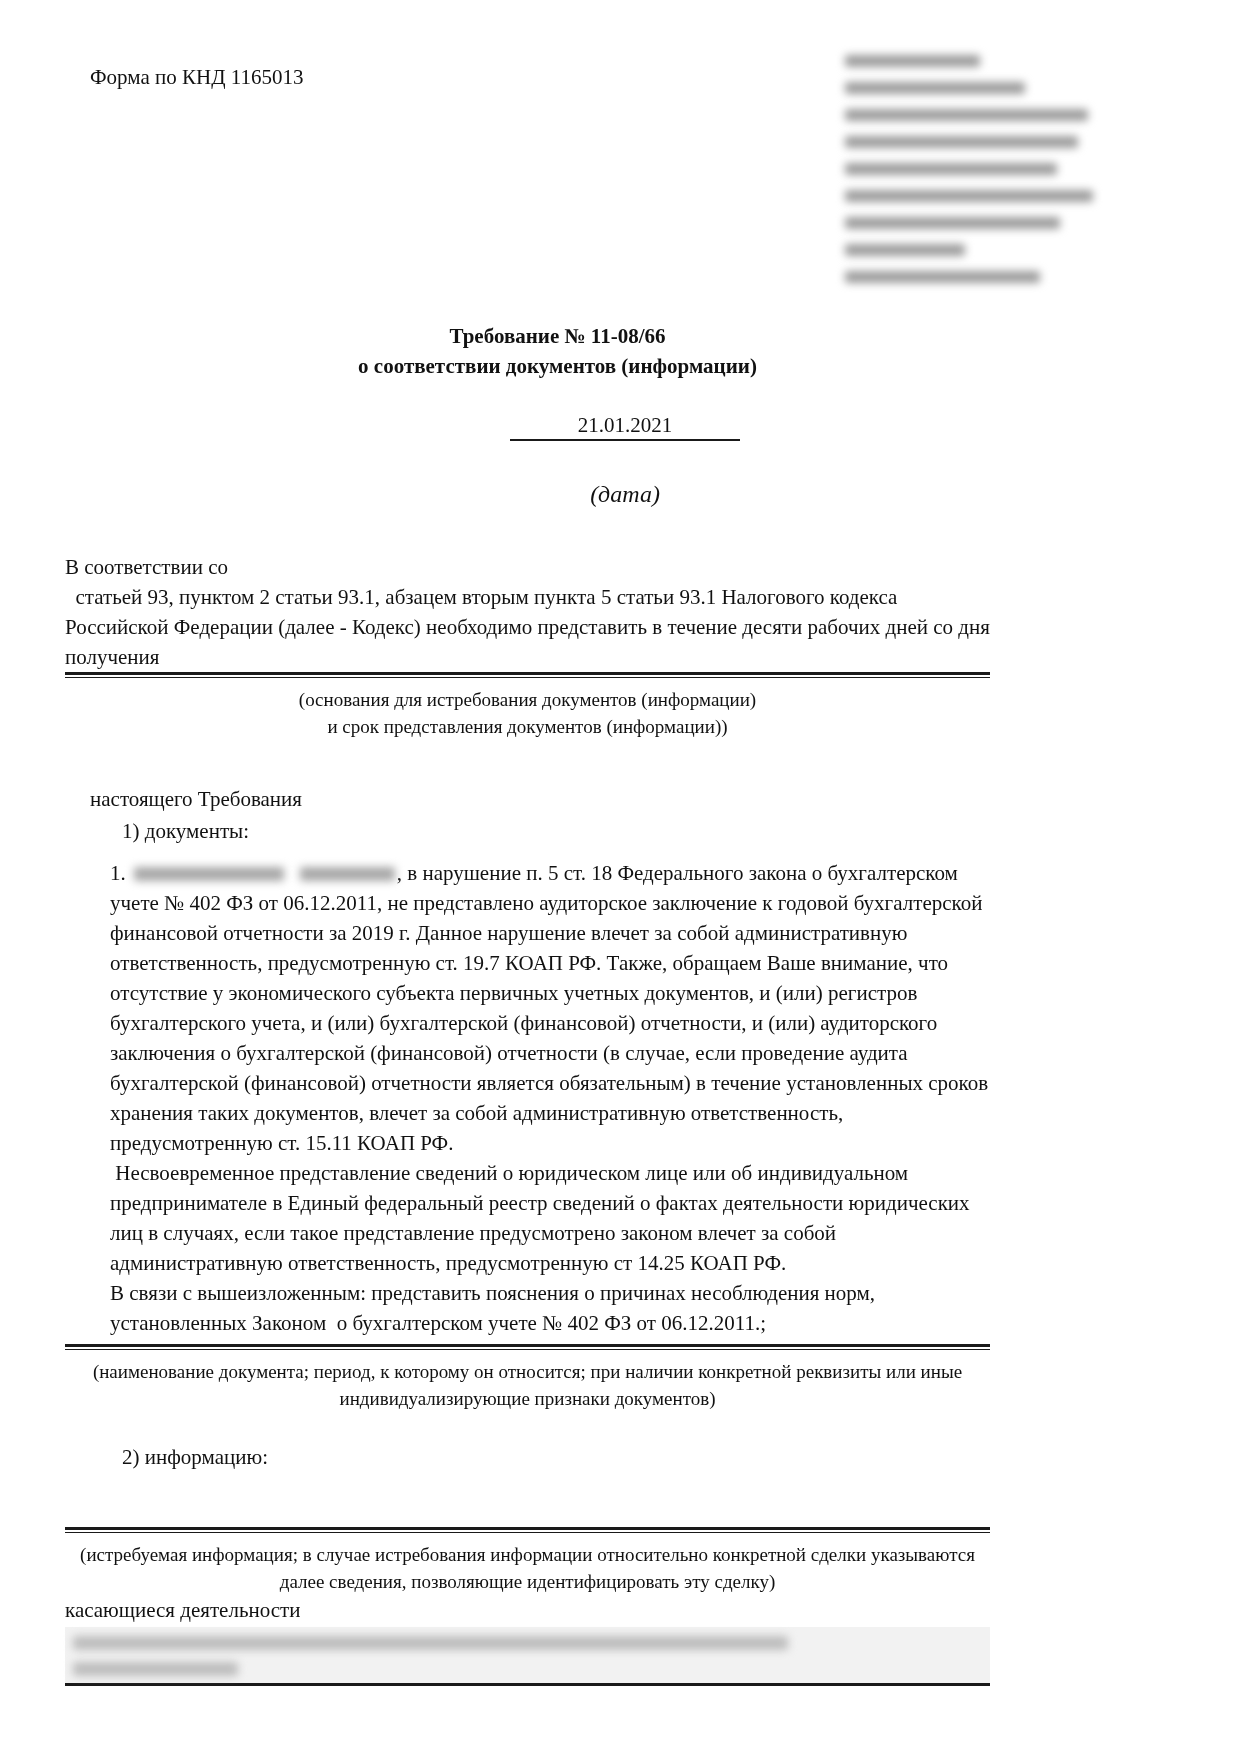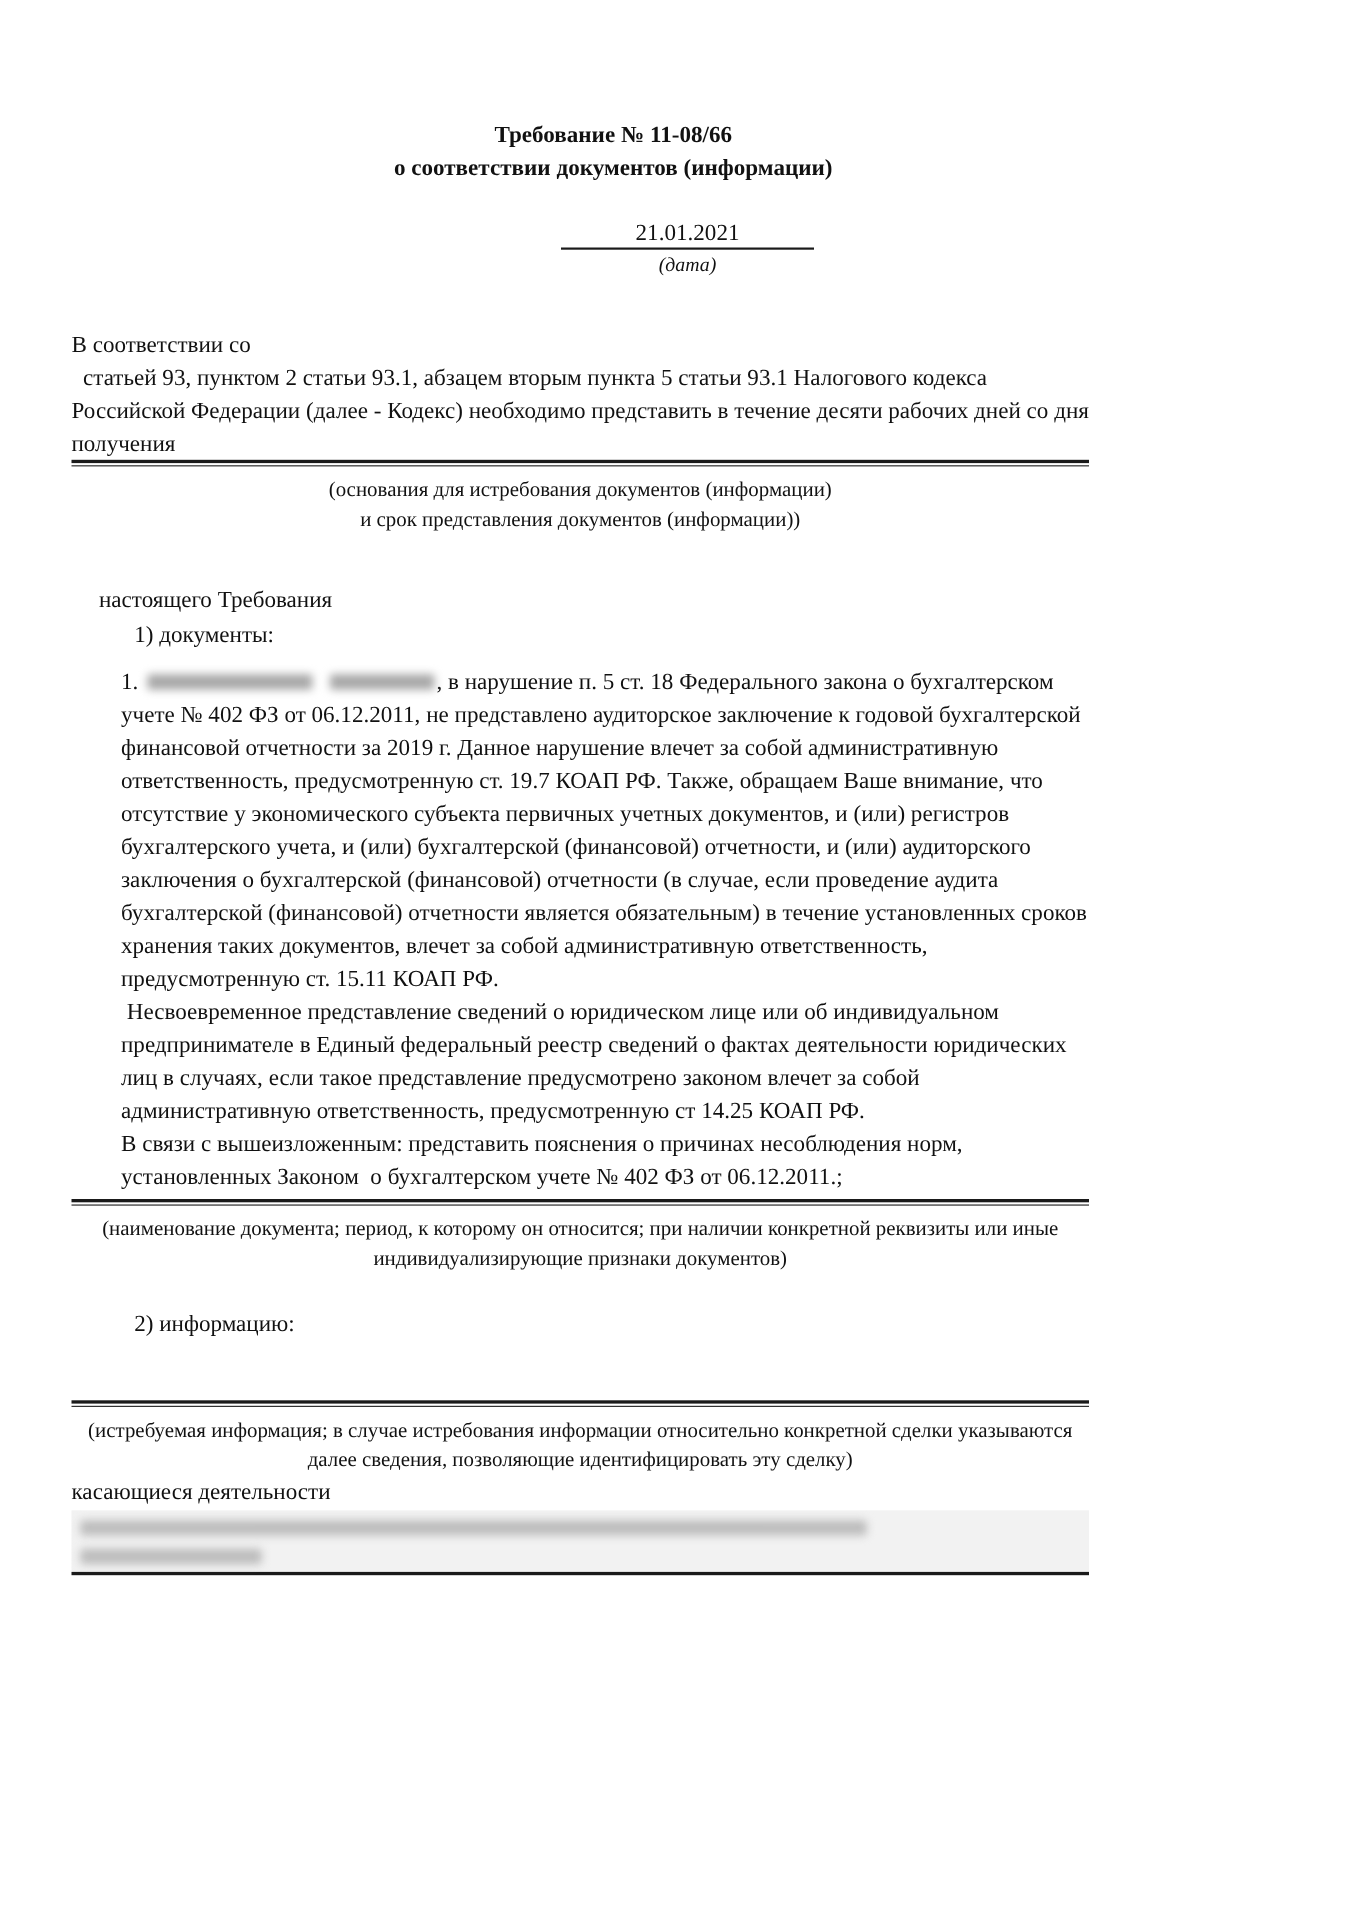--- a/index.html
+++ b/index.html
@@ -22,27 +22,27 @@
   .recipient-block .rbar:nth-child(2){width:180px;}
   .recipient-block .rbar:nth-child(3){width:243px;}
   .recipient-block .rbar:nth-child(4){width:233px;}
   .recipient-block .rbar:nth-child(5){width:212px;}
   .recipient-block .rbar:nth-child(6){width:248px;}
   .recipient-block .rbar:nth-child(7){width:215px;}
   .recipient-block .rbar:nth-child(8){width:120px;}
   .recipient-block .rbar:nth-child(9){width:195px;}
 
   
-  .title-block{margin-top:52px;text-align:center;font-weight:bold;font-size:21px;line-height:30px;padding-left:60px;}
+  .title-block{margin-top:16px;text-align:center;font-weight:bold;font-size:21px;line-height:30px;padding-left:60px;}
 
   
   .date-block{margin-top:30px;width:230px;margin-left:auto;margin-right:250px;text-align:center;}
   .date-value{font-size:21px;line-height:28px;}
   .date-underline{height:2px;background:#1a1a1a;}
-  .date-caption{font-size:18px;font-style:italic;line-height:26px;}
+  .date-caption{font-size:24px;font-style:italic;line-height:26px;margin-top:40px;}
 
   .pre{white-space:pre-wrap;}
   .body-text{font-size:21px;line-height:30px;}
   .intro{margin-top:45px;}
 
   .rule-double{border-top:3px solid #1a1a1a;border-bottom:1px solid #1a1a1a;height:2px;}
   .rule-thick{height:3px;background:#1a1a1a;}
 
   .caption{margin-top:8px;text-align:center;font-size:19px;line-height:27px;}
 
@@ -60,20 +60,34 @@
   .activity-band{margin-top:2px;background:#f2f2f2;padding:9px 0 7px 8px;width:917px;}
   .activity-band .rbar{background:#bdbdbd;height:14px;margin-bottom:12px;filter:blur(4px);}
   .activity-band .rbar:nth-child(1){width:715px;}
   .activity-band .rbar:nth-child(2){width:165px;margin-bottom:0;}
 </style>
 </head>
 <body>
 
 <div class="page">
 
+  <div class="top-row">
+    <div class="form-label">Форма по КНД 1165013</div>
+    <div class="recipient-block">
+      <div class="rbar"></div>
+      <div class="rbar"></div>
+      <div class="rbar"></div>
+      <div class="rbar"></div>
+      <div class="rbar"></div>
+      <div class="rbar"></div>
+      <div class="rbar"></div>
+      <div class="rbar"></div>
+      <div class="rbar"></div>
+    </div>
+  </div>
 
   <div class="col">
     <div class="title-block">
       <div>Требование № 11-08/66</div>
       <div>о соответствии документов (информации)</div>
     </div>
 
     <div class="date-block">
       <div class="date-value">21.01.2021</div>
       <div class="date-underline"></div>

